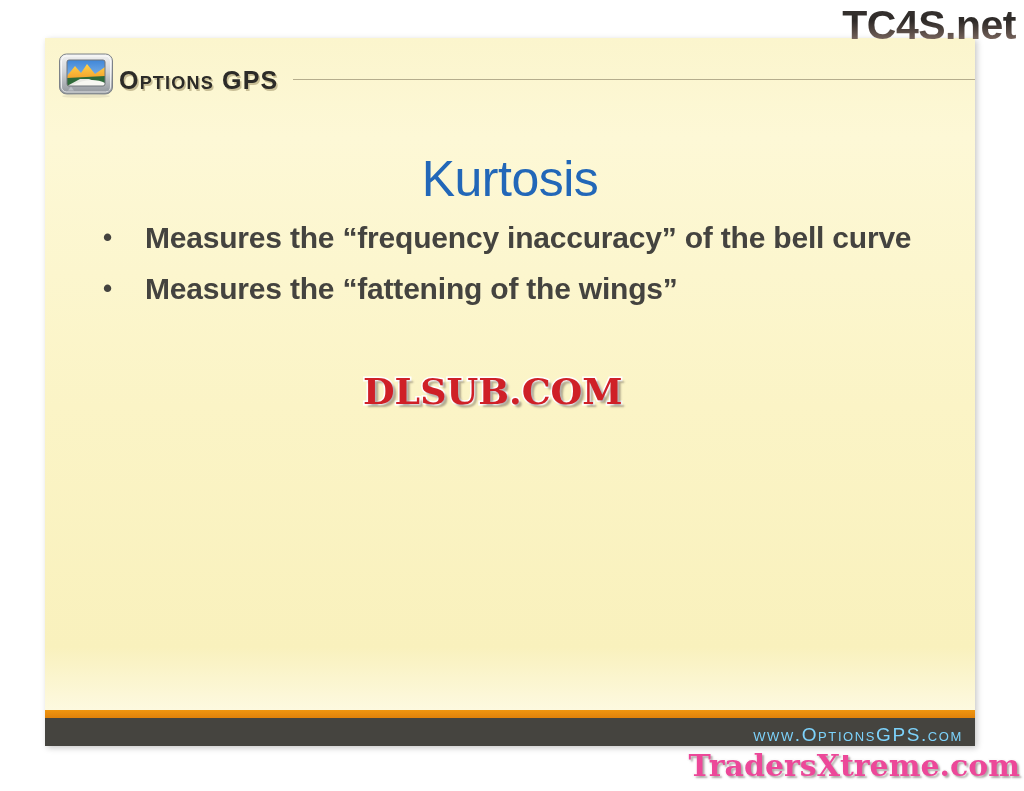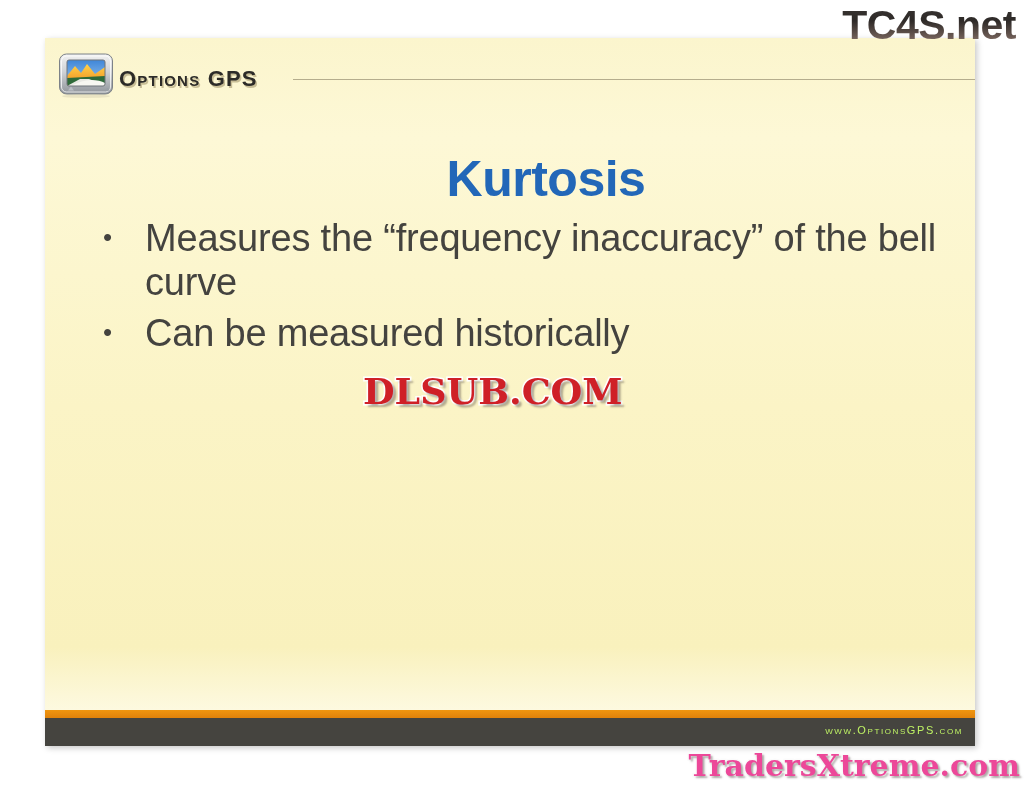--- a/index.html
+++ b/index.html
@@ -65,21 +65,21 @@
     left: 13px;
     top: 14px;
     width: 56px;
     height: 46px;
   }
   #brand-wordmark {
     position: absolute;
     left: 74px;
     top: 28px;
     font-weight: bold;
-    font-size: 22px;
+    font-size: 25px;
     letter-spacing: 1.2px;
     color: #2c2b28;
     text-shadow: 1.5px 1.5px 0 rgba(190,180,140,0.85);
     font-variant: small-caps;
     white-space: nowrap;
   }
   #header-rule {
     position: absolute;
     left: 248px;
     top: 41px;
@@ -88,43 +88,42 @@
     background: #b5ad8d;
   }
 
   
   #slide-title {
     position: absolute;
     left: 0;
     top: 78px;
     width: 100%;
     text-align: center;
-    font-weight: bold;
+    font-weight: normal;
     font-size: 50px;
     color: #2267b8;
     letter-spacing: -0.5px;
-    margin-left: 36px;
   }
 
   
   #bullet-list {
     position: absolute;
     left: 52px;
     top: 178px;
     width: 840px;
     list-style: none;
     margin: 0;
     padding: 0;
   }
   #bullet-list li {
     position: relative;
     padding-left: 48px;
     margin-bottom: 7px;
-    font-weight: normal;
-    font-size: 38px;
+    font-weight: bold;
+    font-size: 30px;
     line-height: 44px;
     color: #44433f;
     letter-spacing: -0.2px;
   }
   #bullet-list li::before {
     content: "\2022";
     position: absolute;
     left: 6px;
     top: -1px;
     font-size: 26px;
@@ -145,22 +144,22 @@
     left: 0;
     right: 0;
     bottom: 0;
     height: 28px;
     background: #45443f;
   }
   #footer-url {
     position: absolute;
     right: 12px;
     top: 6px;
-    color: #bef264;
-    font-size: 11px;
+    color: #7dd3fc;
+    font-size: 19px;
     letter-spacing: 1.6px;
     font-variant: small-caps;
     font-weight: normal;
     white-space: nowrap;
   }
 
   
   #dlsub-watermark {
     position: absolute;
     left: 368px;
@@ -241,21 +240,21 @@
 
     <div id="brand-wordmark">Options GPS</div>
 
     <div id="header-rule"></div>
   </div>
 
   <h1 id="slide-title">Kurtosis</h1>
 
   <ul id="bullet-list">
     <li>Measures the “frequency inaccuracy” of the bell curve</li>
-    <li>Can be measured historically</li>
+    <li>Measures the “fattening of the wings”</li>
   </ul>
 
   <div id="footer-orange"></div>
   <div id="footer-bar">
     <span id="footer-url">www.OptionsGPS.com</span>
   </div>
 </div>
 
 <div id="dlsub-watermark">DLSUB.COM</div>
 

